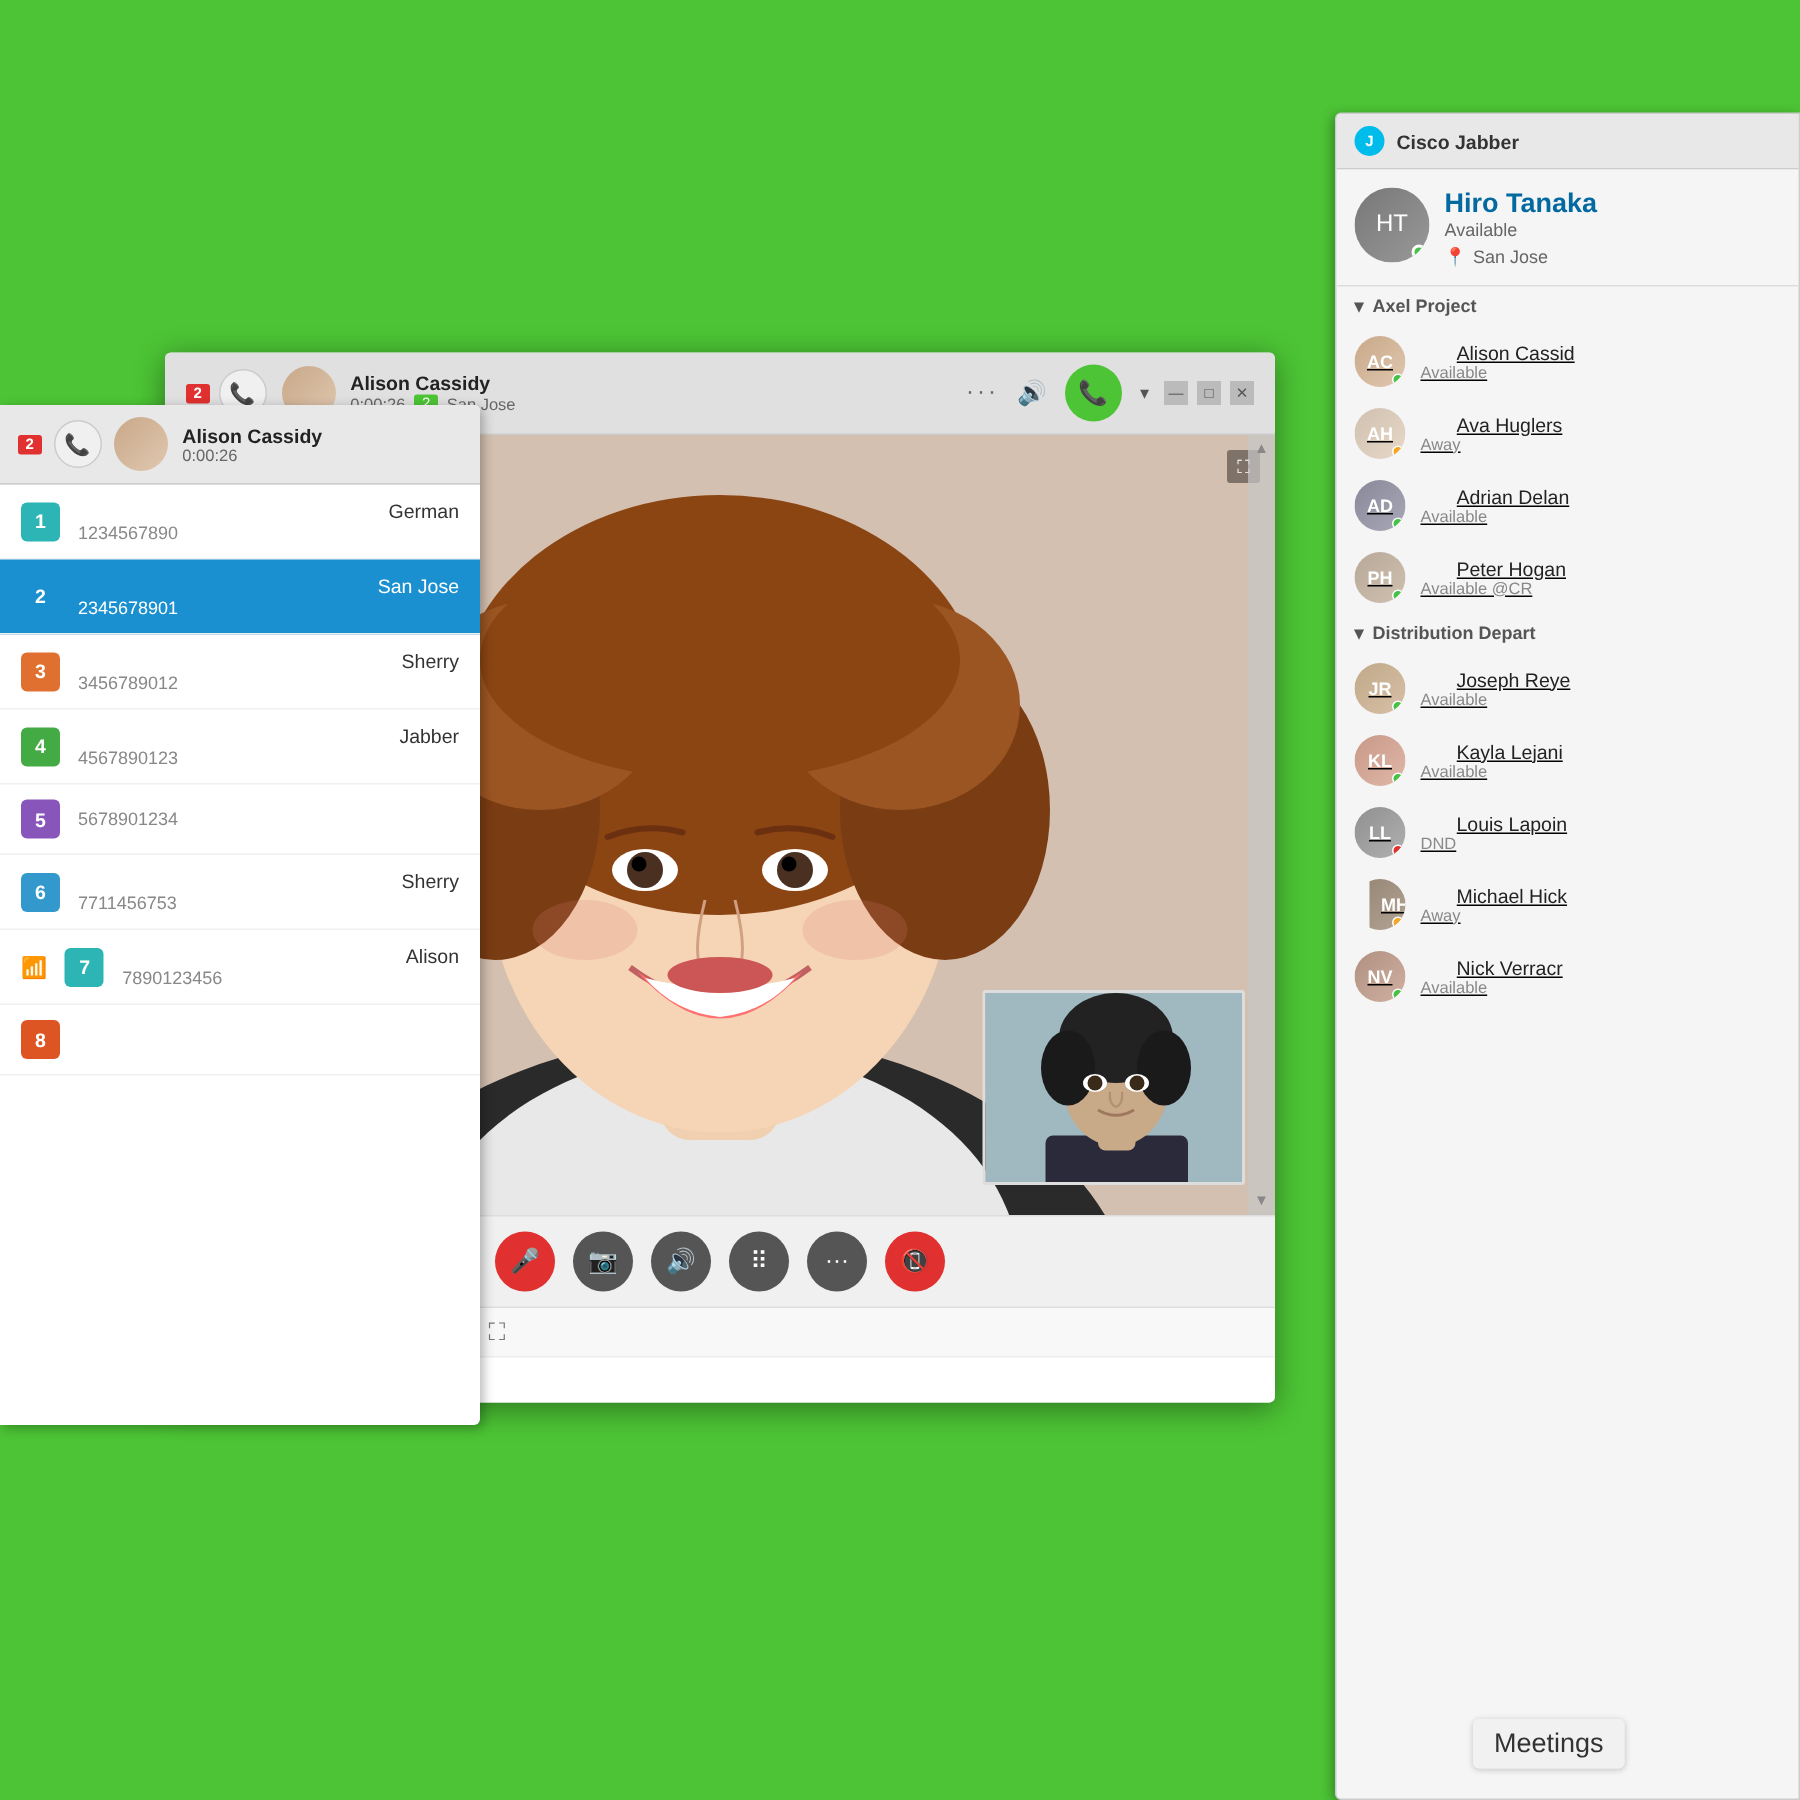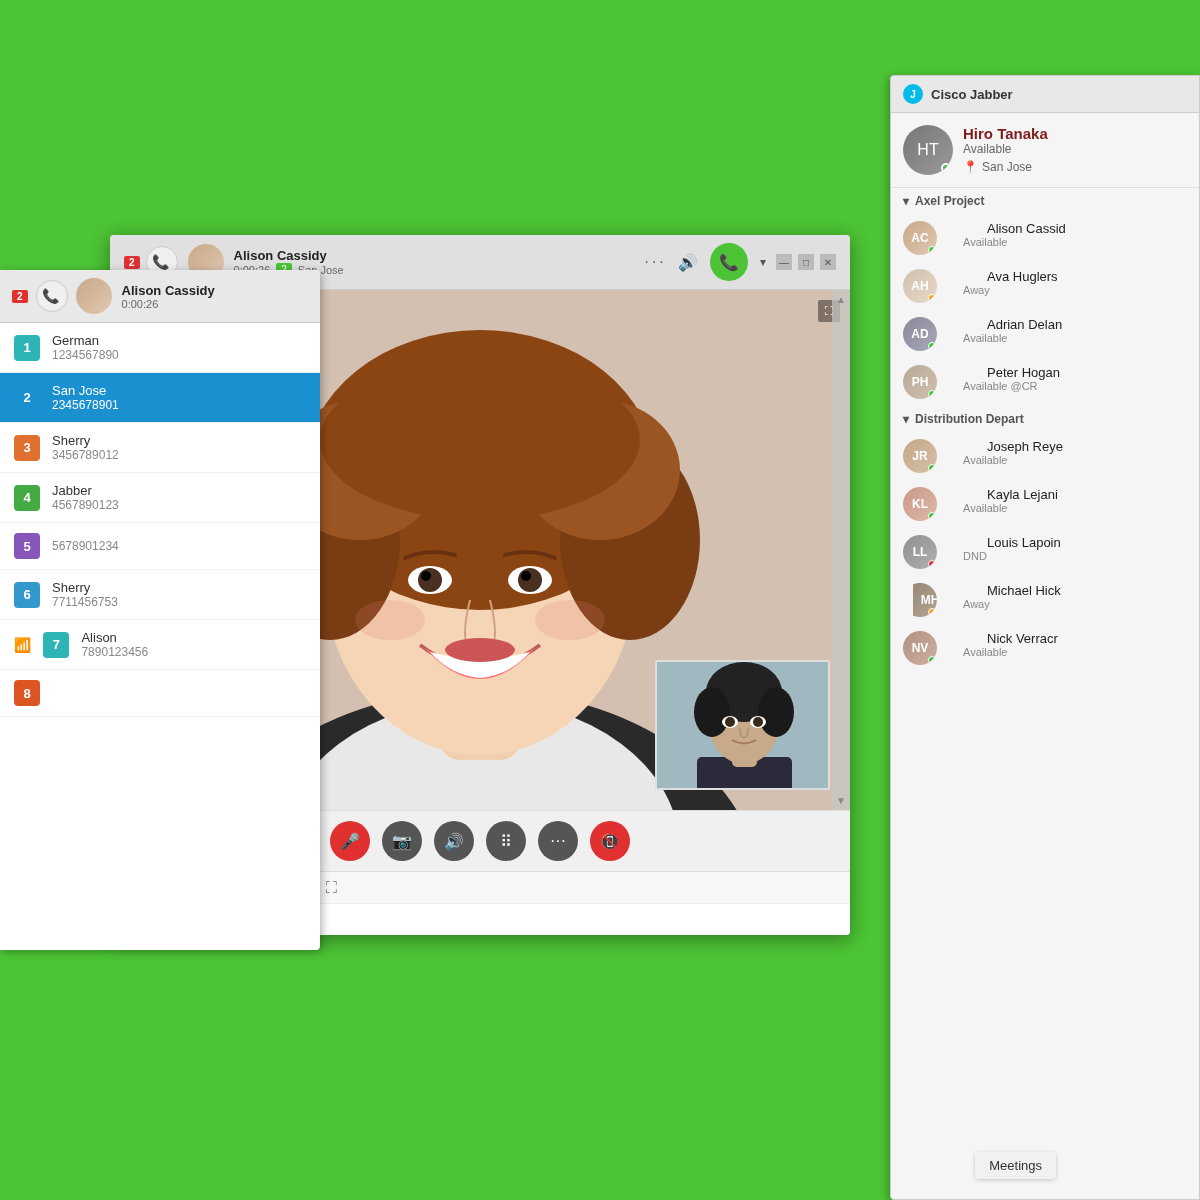--- a/index.html
+++ b/index.html
@@ -86,23 +86,23 @@
       position: absolute;
       bottom: 2px;
       right: 2px;
     }
     .status-green { background: #44c244; }
     .status-yellow { background: #f5a623; }
     .status-red { background: #e03030; }
 
     .profile-info { flex: 1; }
     .profile-name {
-      font-size: 15px;
+      font-size: 18px;
       font-weight: 600;
-      color: #7f1d1d;
+      color: #0369a1;
     }
     .profile-status {
       font-size: 12px;
       color: #666;
     }
     .profile-location {
       font-size: 12px;
       color: #666;
       margin-top: 4px;
       display: flex;
@@ -137,22 +137,24 @@
       font-weight: 600;
       display: flex;
       align-items: center;
       gap: 6px;
       cursor: pointer;
     }
 
     .contact-item {
       padding: 7px 12px;
       display: flex;
-      gap: 26px;
-      cursor: pointer;
+      align-items: center;
+      gap: 10px;
+      cursor: pointer;
+      text-decoration: underline;
     }
     .contact-avatar {
       width: 34px;
       height: 34px;
       border-radius: 50%;
       position: relative;
       flex-shrink: 0;
       overflow: hidden;
     }
     .contact-avatar-inner {
@@ -481,38 +483,38 @@
     }
     .badge-teal { background: #2db5b5; }
     .badge-blue { background: #1a90d0; }
     .badge-orange { background: #e07030; }
     .badge-green { background: #44aa44; }
     .badge-purple { background: #8855bb; }
     .badge-lblue { background: #3399cc; }
     .badge-red-o { background: #dd5522; }
 
     .entry-info { flex: 1; }
-    .entry-label { font-size: 13px; font-weight: 500; color: #333; }
+    .entry-label { font-size: 13px; font-weight: 500; color: #333; text-align: right; }
     .entry-number { font-size: 12px; color: #888; }
 
     
     .wifi-icon {
       color: #44c244;
       font-size: 14px;
     }
 
     
     .meetings-btn {
       position: absolute;
       bottom: 20px;
-      right: 143px;
+      right: 116px;
       background: rgba(240,240,240,0.95);
       padding: 6px 14px;
       border-radius: 4px;
-      font-size: 13px;
+      font-size: 18px;
       color: #333;
       cursor: pointer;
       box-shadow: 0 1px 4px rgba(0,0,0,0.2);
     }
 
     
     .av-hiro { background: linear-gradient(135deg, #a08878 0%, #c0a090 100%); }
     .av-alison { background: linear-gradient(135deg, #c8a888 0%, #e0c8b0 100%); }
     .av-ava { background: linear-gradient(135deg, #d0c0b0 0%, #e8d8c8 100%); }
     .av-adrian { background: linear-gradient(135deg, #888898 0%, #a8a8b8 100%); }

